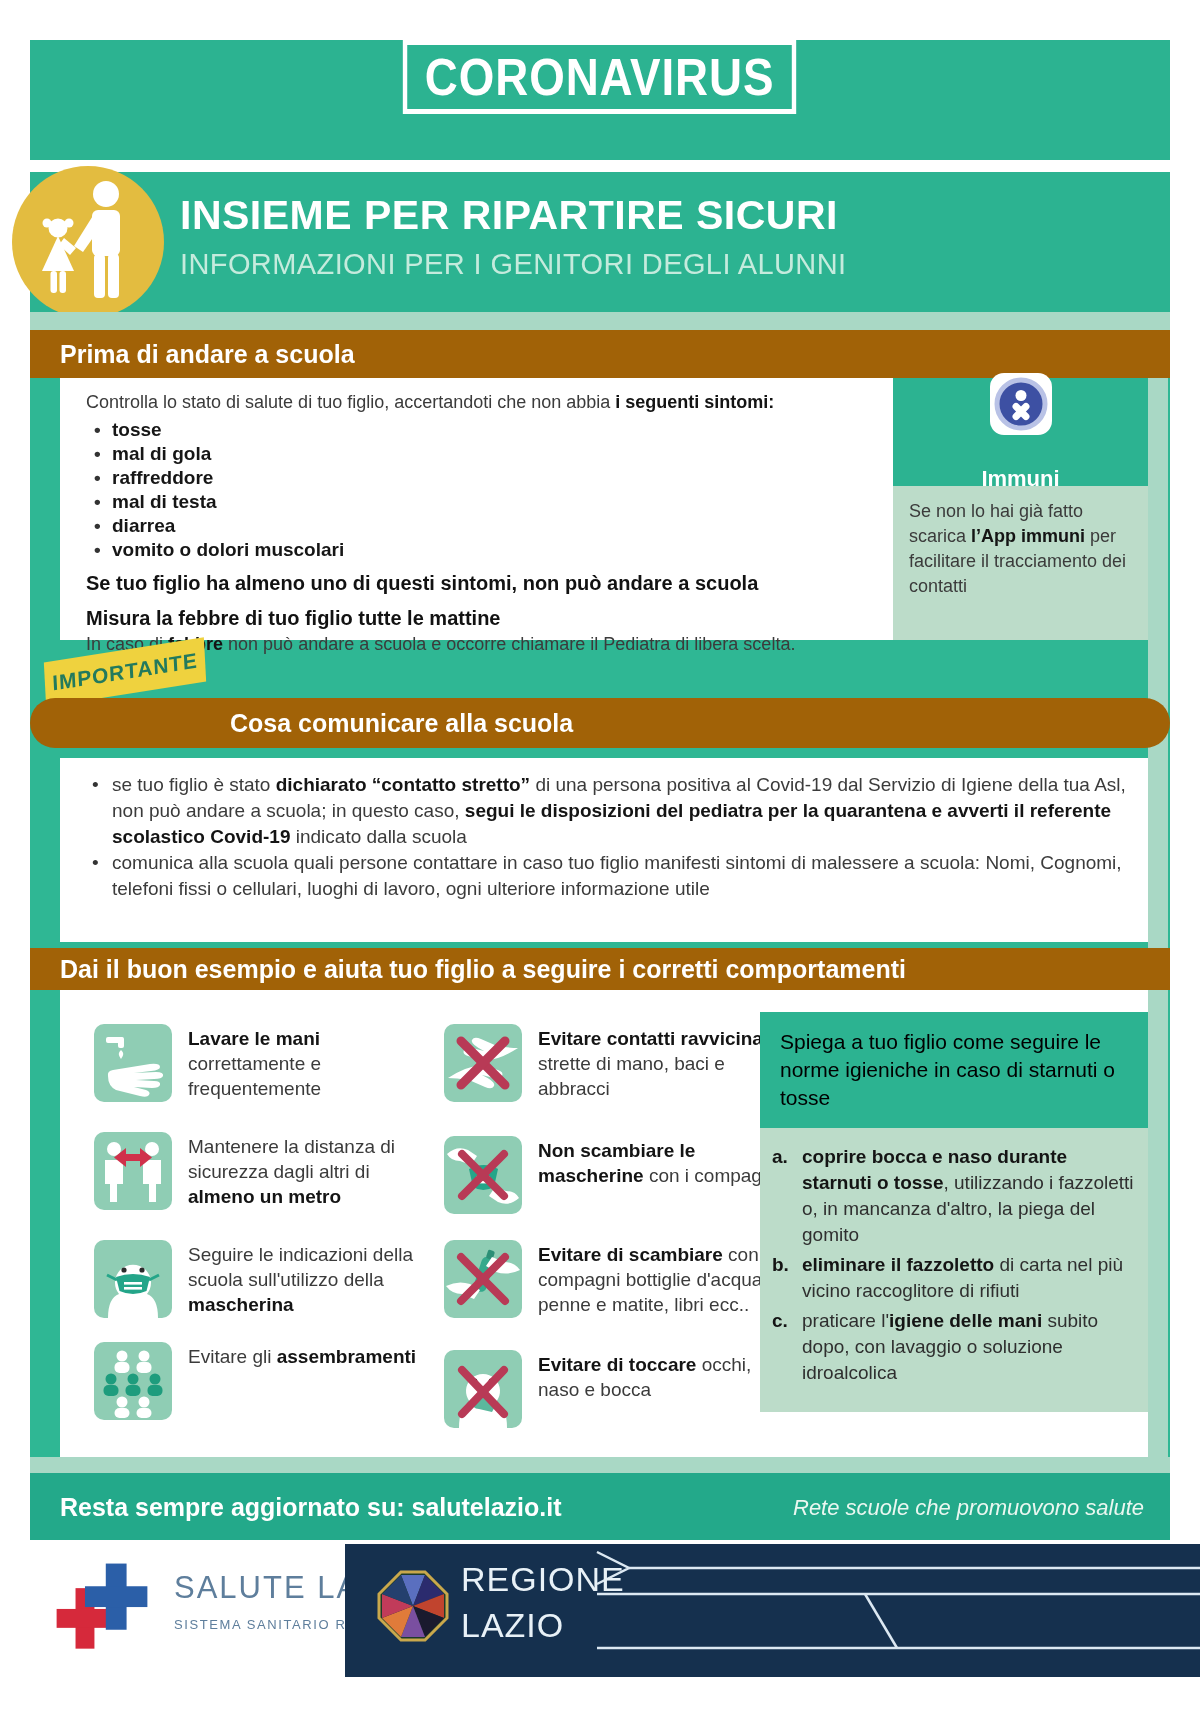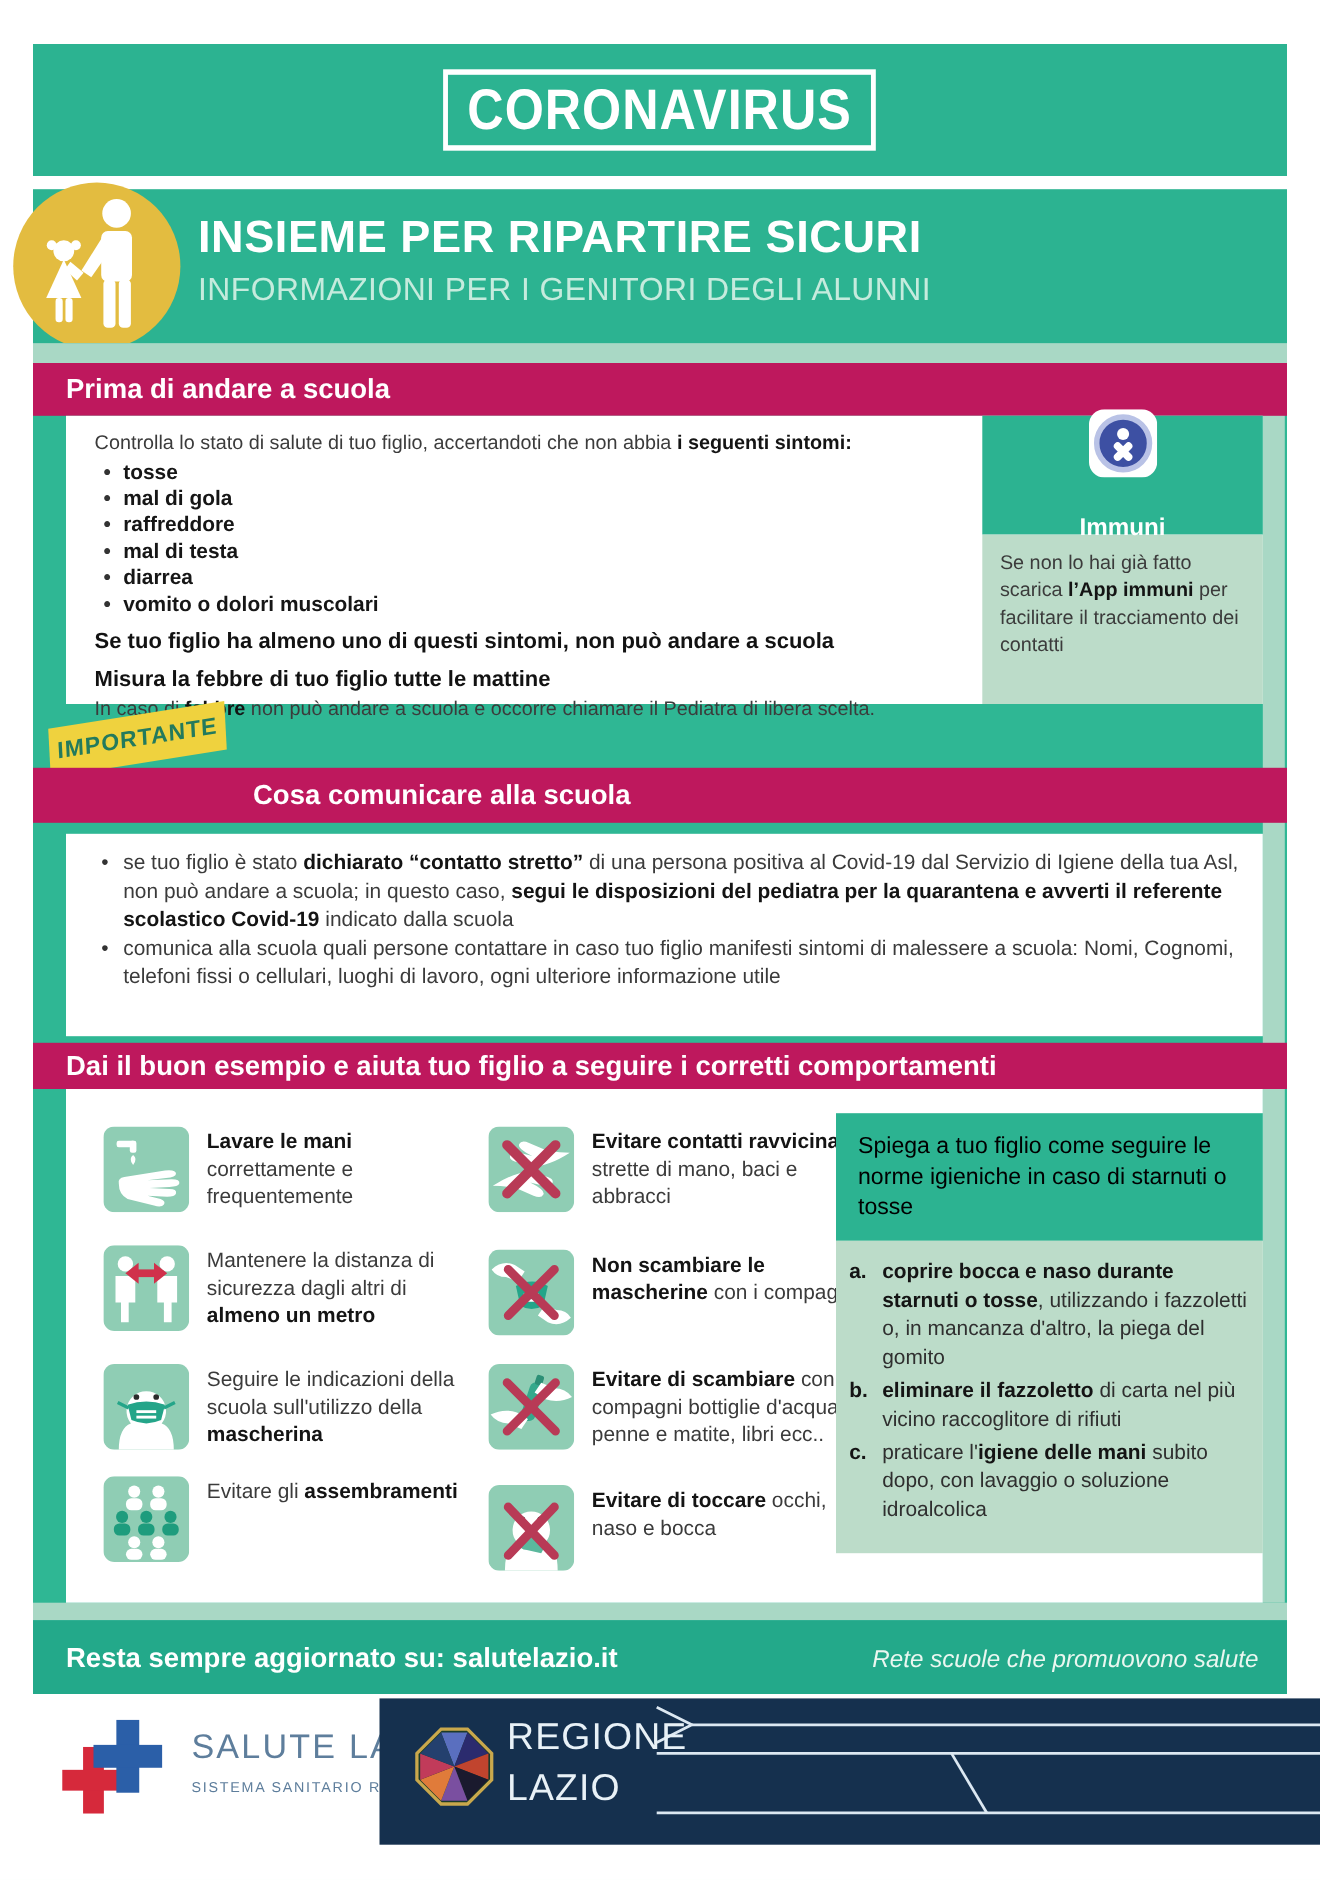--- a/index.html
+++ b/index.html
@@ -1,42 +1,42 @@
 <!DOCTYPE html>
 <html><head>
 <meta charset="utf-8">
 <style>
   * { margin:0; padding:0; box-sizing:border-box; }
   body { font-family:"Liberation Sans", sans-serif; background:#ffffff; }
   .page { position:relative; width:1200px; height:1709px; background:#fff; overflow:hidden; }
 
   
   .header-bar { position:absolute; left:30px; top:40px; width:1140px; height:120px;
-    background:#2CB391; display:flex; align-items:center; justify-content:center; }
+    background:#2CB391; display:flex; align-items:flex-start; justify-content:center; }
   .corona-box { border:5px solid #fff; padding:2px 20px; color:#fff; font-size:52px;
     font-weight:800; letter-spacing:1px; transform:scaleX(.88); white-space:nowrap; }
 
   
   .title-band { position:absolute; left:30px; top:172px; width:1140px; height:140px; background:#2CB391; }
   .title-circle { position:absolute; left:-18px; top:-6px; width:152px; height:152px;
     border-radius:50%; background:#E3BC40; display:flex; align-items:center; justify-content:center; }
   .title-text { position:absolute; left:150px; top:20px; }
   .title-h { font-size:41px; font-weight:800; color:#fff; letter-spacing:.5px; }
   .title-sub { font-size:29px; color:#C5EBDD; margin-top:9px; letter-spacing:.4px; }
 
   
   .frame { position:absolute; left:30px; top:312px; width:1140px; height:1228px; background:#2FB794; }
   .strip-top { position:absolute; top:0; left:0; right:0; height:18px; background:#A9D8C5; }
   .strip-right { position:absolute; top:18px; right:2px; width:20px; height:1127px; background:#A9D8C5; }
   .strip-bottom { position:absolute; top:1145px; left:0; right:0; height:16px; background:#A9D8C5; }
 
-  .band { position:absolute; left:0; right:0; background:#be185d; color:#fff; font-weight:700;
+  .band { position:absolute; left:0; right:0; background:#a16207; color:#fff; font-weight:700;
     font-size:25px; display:flex; align-items:center; padding-left:30px; }
   .band-s1 { top:18px; height:48px; }
-  .band-s2 { top:386px; height:50px; padding-left:200px; }
+  .band-s2 { top:386px; height:50px; padding-left:200px;border-radius:25px; }
   .band-s3 { top:636px; height:42px; }
 
   .card { position:absolute; left:30px; width:1088px; background:#fff; }
   .card-s1 { top:66px; height:262px; }
   .card-s2 { top:446px; height:184px; }
   .card-s3 { top:678px; height:467px; }
 
   
   .s1-content { position:absolute; left:26px; top:12px; width:780px; font-size:18px;
     color:#3b3b3b; line-height:24px; }

